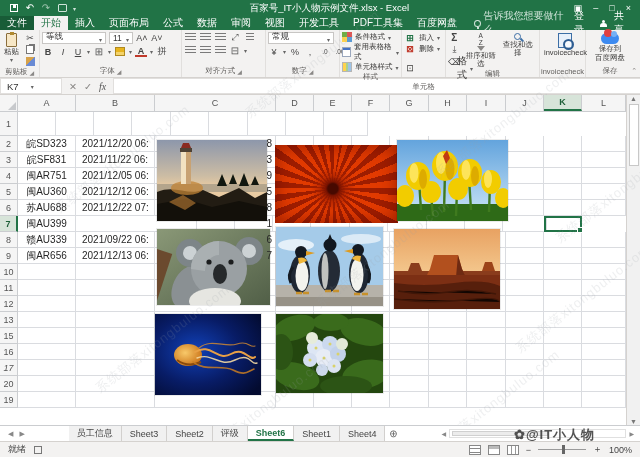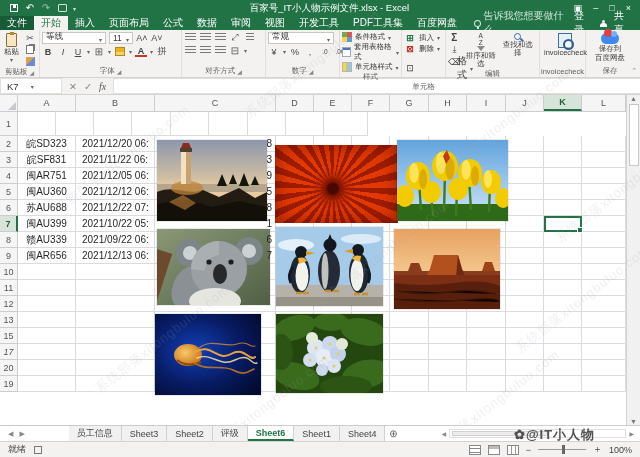--- a/index.html
+++ b/index.html
@@ -490,21 +490,20 @@
         <div class="cell" style="width: 39px;"></div>
         <div class="cell" style="width: 38px;"></div>
         <div class="cell" style="width: 39px;"></div>
         <div class="cell" style="width: 38px;"></div>
         <div class="cell" style="width: 38px;"></div>
         <div class="cell" style="width: 44px;"></div>
       </div>
       <div class="grow-line" style="height: 16px;">
         <div class="rh sel">7</div>
         <div class="cell ca" style="width: 58px;">闽AU399</div>
-        <div class="cell cb" style="width: 79px;">2021/10/22 05:</div>
         <div class="cell" style="width: 121px;"></div>
         <div class="cell" style="width: 38px;"></div>
         <div class="cell" style="width: 38px;"></div>
         <div class="cell" style="width: 38px;"></div>
         <div class="cell" style="width: 39px;"></div>
         <div class="cell" style="width: 38px;"></div>
         <div class="cell" style="width: 39px;"></div>
         <div class="cell" style="width: 38px;"></div>
         <div class="cell" style="width: 38px;"></div>
         <div class="cell" style="width: 44px;"></div>
@@ -594,20 +593,35 @@
         <div class="cell" style="width: 38px;"></div>
         <div class="cell" style="width: 39px;"></div>
         <div class="cell" style="width: 38px;"></div>
         <div class="cell" style="width: 39px;"></div>
         <div class="cell" style="width: 38px;"></div>
         <div class="cell" style="width: 38px;"></div>
         <div class="cell" style="width: 44px;"></div>
       </div>
       <div class="grow-line" style="height: 16px;">
         <div class="rh">15</div>
+        <div class="cell ca" style="width: 58px;"></div>
+        <div class="cell cb" style="width: 79px;"></div>
+        <div class="cell" style="width: 121px;"></div>
+        <div class="cell" style="width: 38px;"></div>
+        <div class="cell" style="width: 38px;"></div>
+        <div class="cell" style="width: 38px;"></div>
+        <div class="cell" style="width: 39px;"></div>
+        <div class="cell" style="width: 38px;"></div>
+        <div class="cell" style="width: 39px;"></div>
+        <div class="cell" style="width: 38px;"></div>
+        <div class="cell" style="width: 38px;"></div>
+        <div class="cell" style="width: 44px;"></div>
+      </div>
+      <div class="grow-line" style="height: 16px;">
+        <div class="rh">16</div>
         <div class="cell ca" style="width: 58px;"></div>
         <div class="cell cb" style="width: 79px;"></div>
         <div class="cell" style="width: 121px;"></div>
         <div class="cell" style="width: 38px;"></div>
         <div class="cell" style="width: 38px;"></div>
         <div class="cell" style="width: 38px;"></div>
         <div class="cell" style="width: 39px;"></div>
         <div class="cell" style="width: 38px;"></div>
         <div class="cell" style="width: 39px;"></div>
         <div class="cell" style="width: 38px;"></div>

